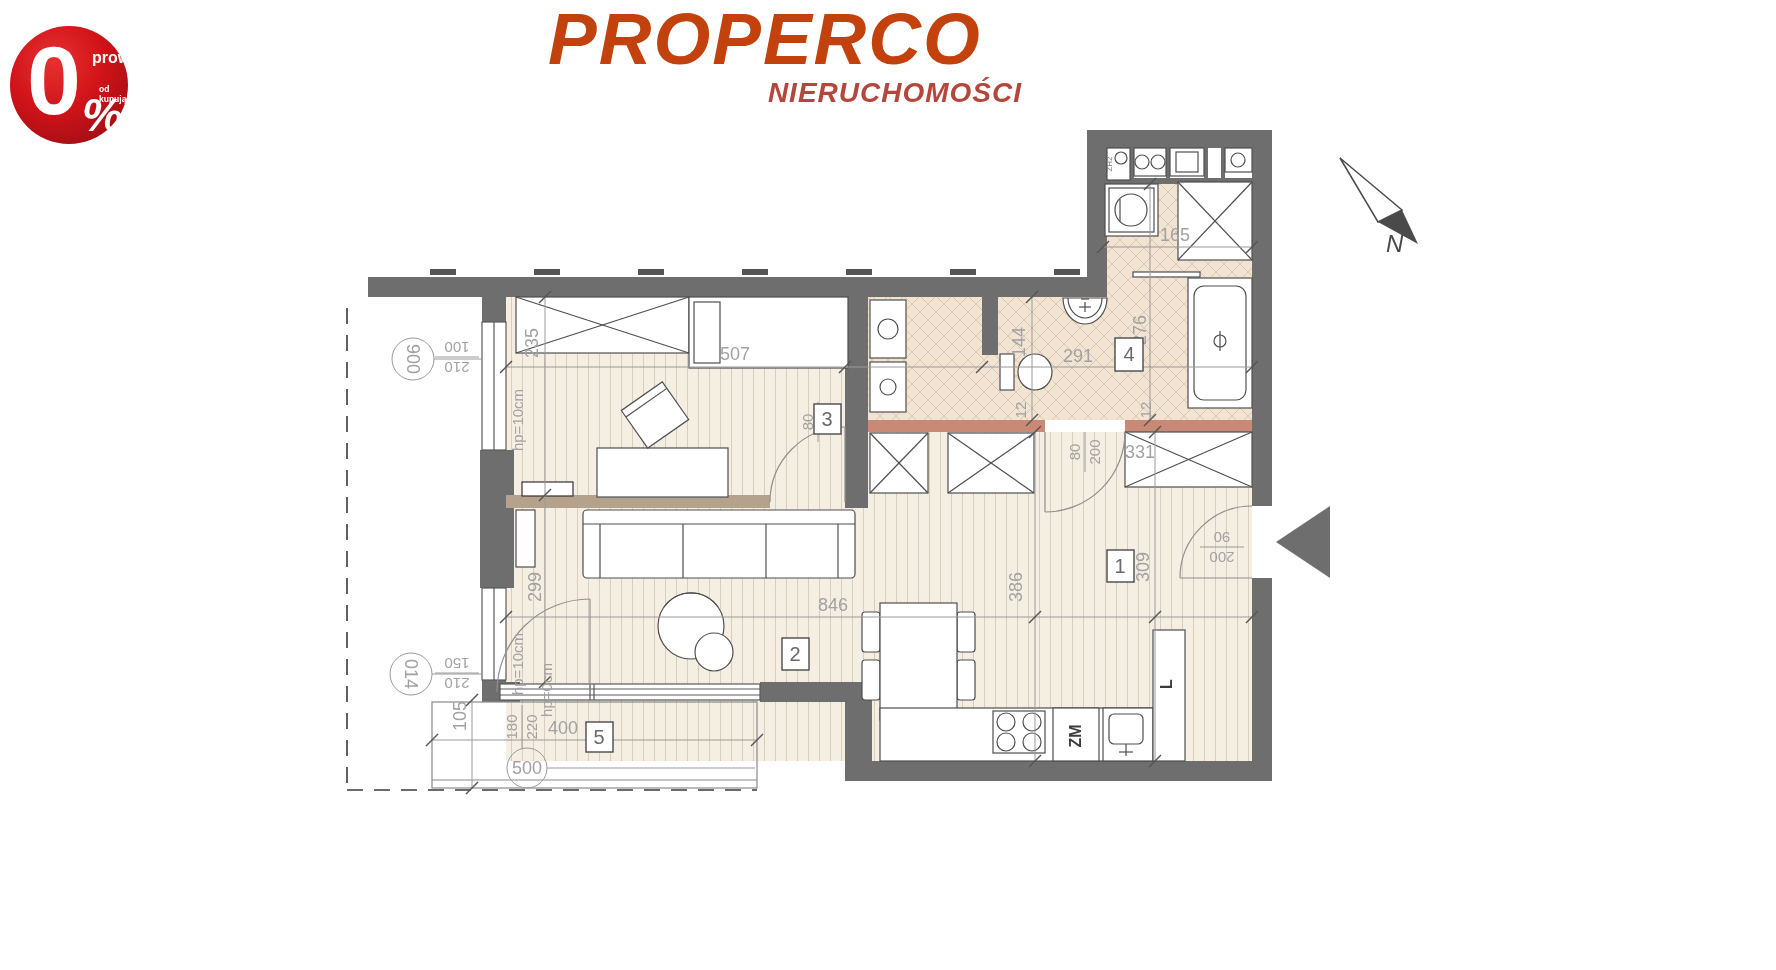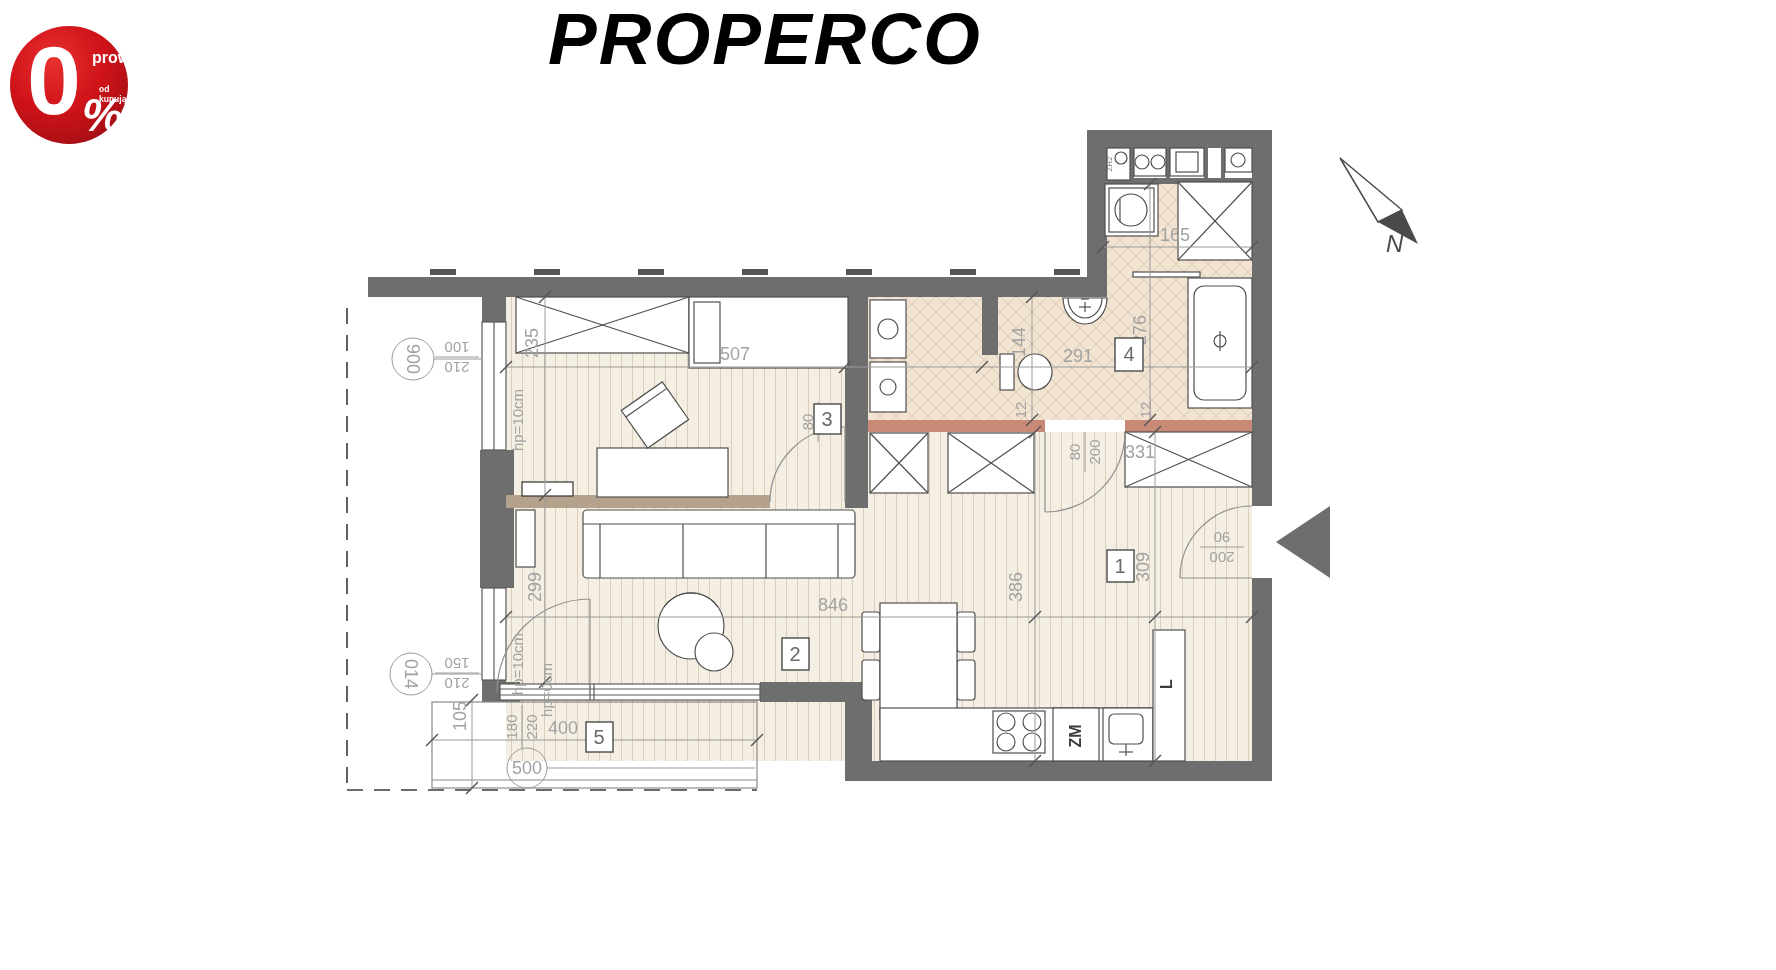--- a/index.html
+++ b/index.html
@@ -7,21 +7,21 @@
          font-family:"Liberation Sans",sans-serif;}
   
   .badge{position:absolute;left:10px;top:26px;width:118px;height:118px;border-radius:50%;
          background:radial-gradient(circle at 38% 30%, #e8302f 0%, #cf1319 45%, #8e0d12 100%);}
   .badge .zero{position:absolute;left:17px;top:2px;font-size:97px;font-weight:bold;color:#fff;line-height:1.1;}
   .badge .pct{position:absolute;left:72px;top:62px;font-size:46px;font-weight:bold;color:#fff;font-style:italic;}
   .badge .l1{position:absolute;left:82px;top:23px;font-size:16px;font-weight:bold;color:#fff;}
   .badge .l2{position:absolute;left:89px;top:58px;font-size:8.5px;font-weight:bold;color:#fff;}
   
   .logo{position:absolute;left:548px;top:2px;width:478px;}
-  .logo .brand{font-size:73px;font-weight:bold;font-style:italic;color:#000000;letter-spacing:2px;
+  .logo .brand{font-size:73px;font-weight:bold;font-style:italic;color:#c2410c;letter-spacing:2px;
                white-space:nowrap;line-height:1.0;}
   .logo .sub{font-size:28px;font-weight:bold;font-style:italic;color:#b4463c;letter-spacing:1px;
              text-align:right;margin-top:2px;padding-right:4px;}
   svg text{font-family:"Liberation Sans",sans-serif;}
   .dim{fill:#a2a2a2;font-size:18px;}
   .dimsmall{fill:#a2a2a2;font-size:15px;}
   .roomnum{fill:#6a6a6a;font-size:20px;}
   .appl{fill:#3c3c3c;font-size:16px;font-weight:bold;}
   .tiny{fill:#7a7a7a;font-size:8px;}
 </style>
@@ -32,20 +32,21 @@
 
   <div class="badge">
     <span class="zero">0</span>
     <span class="pct">%</span>
     <span class="l1">prowizji</span>
     <span class="l2">od kupującego</span>
   </div>
 
   <div class="logo">
     <div class="brand">PROPERCO</div>
+    <div class="sub">NIERUCHOMOŚCI</div>
   </div>
 
   <svg width="1776" height="970" viewBox="0 0 1776 970" style="position:absolute;left:0;top:0;">
     <defs>
       <pattern id="wood" width="11" height="12" patternUnits="userSpaceOnUse">
         <rect width="11" height="12" fill="#f5eee3"></rect>
         <line x1="5.5" y1="0" x2="5.5" y2="12" stroke="#d9cdbb" stroke-width="1"></line>
       </pattern>
       <pattern id="tile" width="16" height="16" patternUnits="userSpaceOnUse">
         <rect width="16" height="16" fill="#f2e4d3"></rect>

